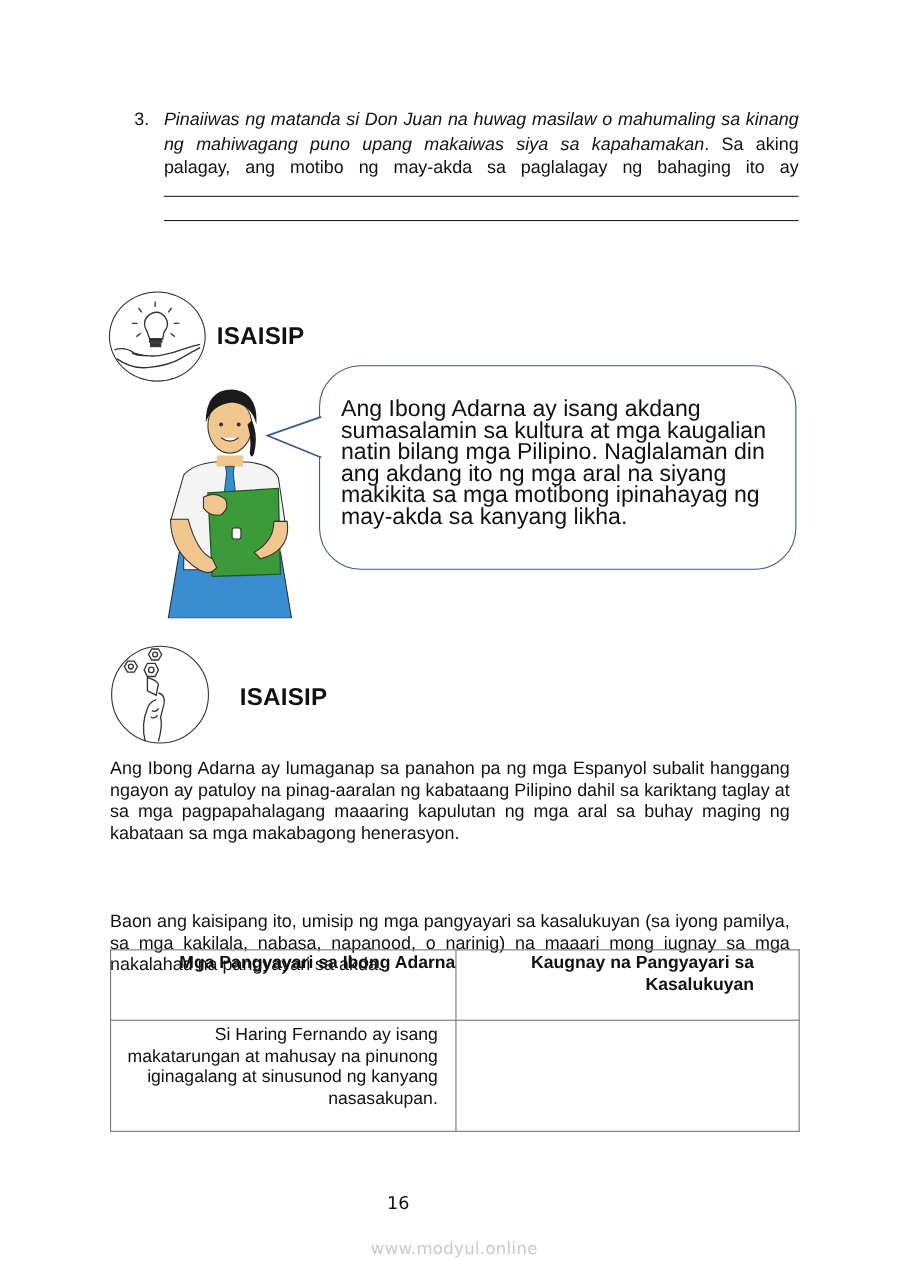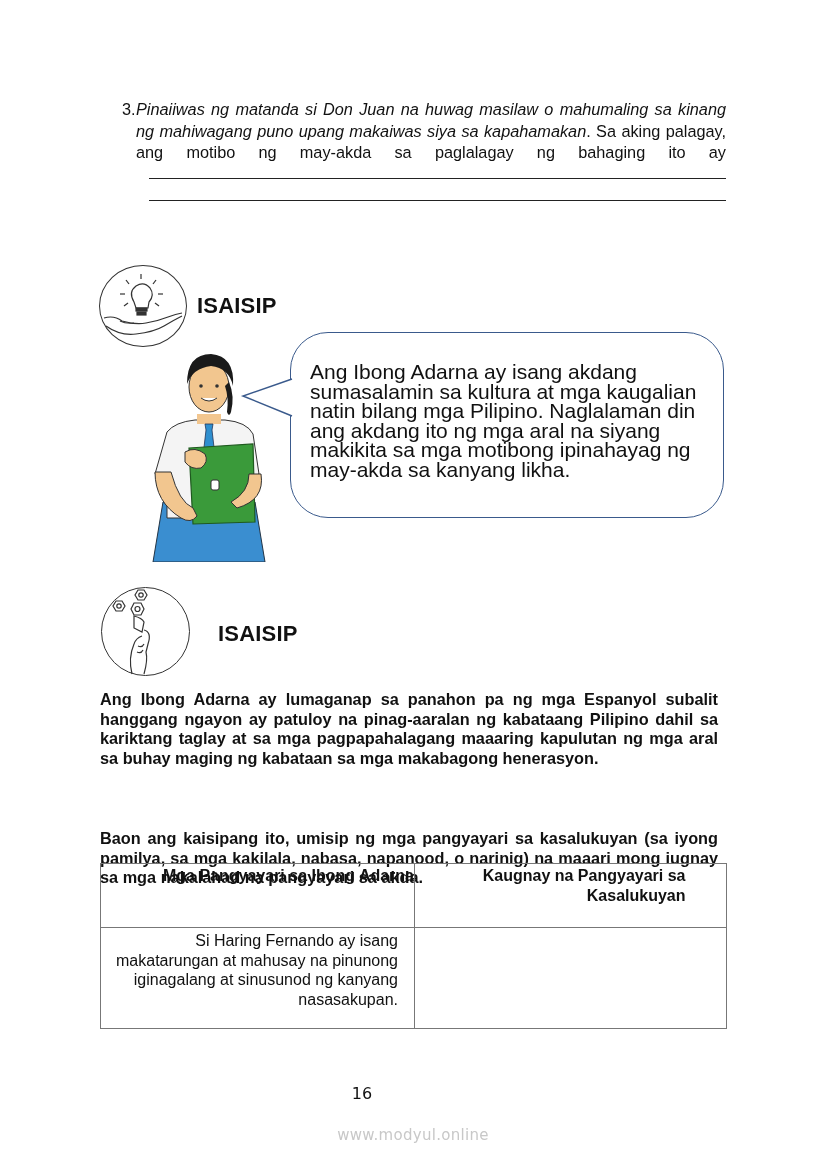--- a/index.html
+++ b/index.html
@@ -1,26 +1,26 @@
 <!DOCTYPE html>
 <html><head>
 <meta charset="utf-8">
 <style>
   html, body { margin:0; padding:0; background:#ffffff; }
   body { width:826px; height:1169px; position:relative; overflow:hidden; font-family:"Liberation Sans", sans-serif; color:#111; }
   .abs { position:absolute; }
   .q3 { left:122px; top:99px; width:604px; font-size:16.3px; line-height:21.5px; }
   .q3 .num { position:absolute; left:0; top:0; }
-  .q3 .txt { margin-left:14px; text-align:justify; text-align-last:justify; }
+  .q3 .txt { margin-left:27px; text-align:justify; text-align-last:justify; }
   .ansline { position:absolute; left:149px; width:577px; height:0; border-top:1.3px solid #222; }
   .heading { font-weight:bold; font-size:22px; letter-spacing:0.2px;text-align:center; }
   .iconcircle { position:absolute; border:1.5px solid #333; border-radius:50%; background:#fff; }
   .bubble { position:absolute; left:290px; top:332px; width:434px; height:186px; border:1.5px solid #3a5a8c; border-radius:38px; background:#fff; box-sizing:border-box; }
   .bubble-text { position:absolute; left:310px; top:362px; width:400px; font-size:21px; line-height:19.6px; }
-  .para { position:absolute; left:100px; width:618px; font-size:16.3px; line-height:19.6px; text-align:justify;font-weight:bold; }
+  .para { position:absolute; left:100px; width:618px; font-size:16.3px; line-height:19.6px; text-align:justify; }
   table.tbl { position:absolute; left:100px; top:863px; width:627px; border-collapse:collapse; font-size:16px; }
   table.tbl td, table.tbl th { border:1.2px solid #777; vertical-align:top; padding:0;text-align:right; }
   table.tbl th { height:61px; font-weight:bold; text-align:right; padding-top:2px; line-height:19.6px; }
   table.tbl td { height:97px; padding:3px 6px 0 7px; line-height:19.6px; }
   .pagenum { position:absolute; left:0; width:724px; top:1084px; text-align:center; font-family:"DejaVu Sans", sans-serif; font-size:16px; }
   .watermark { position:absolute; left:0; width:826px; top:1126px; text-align:center; font-family:"DejaVu Sans", sans-serif; font-size:15px; color:#c8c8c8; letter-spacing:0.3px; }
 </style>
 </head>
 <body>
 

